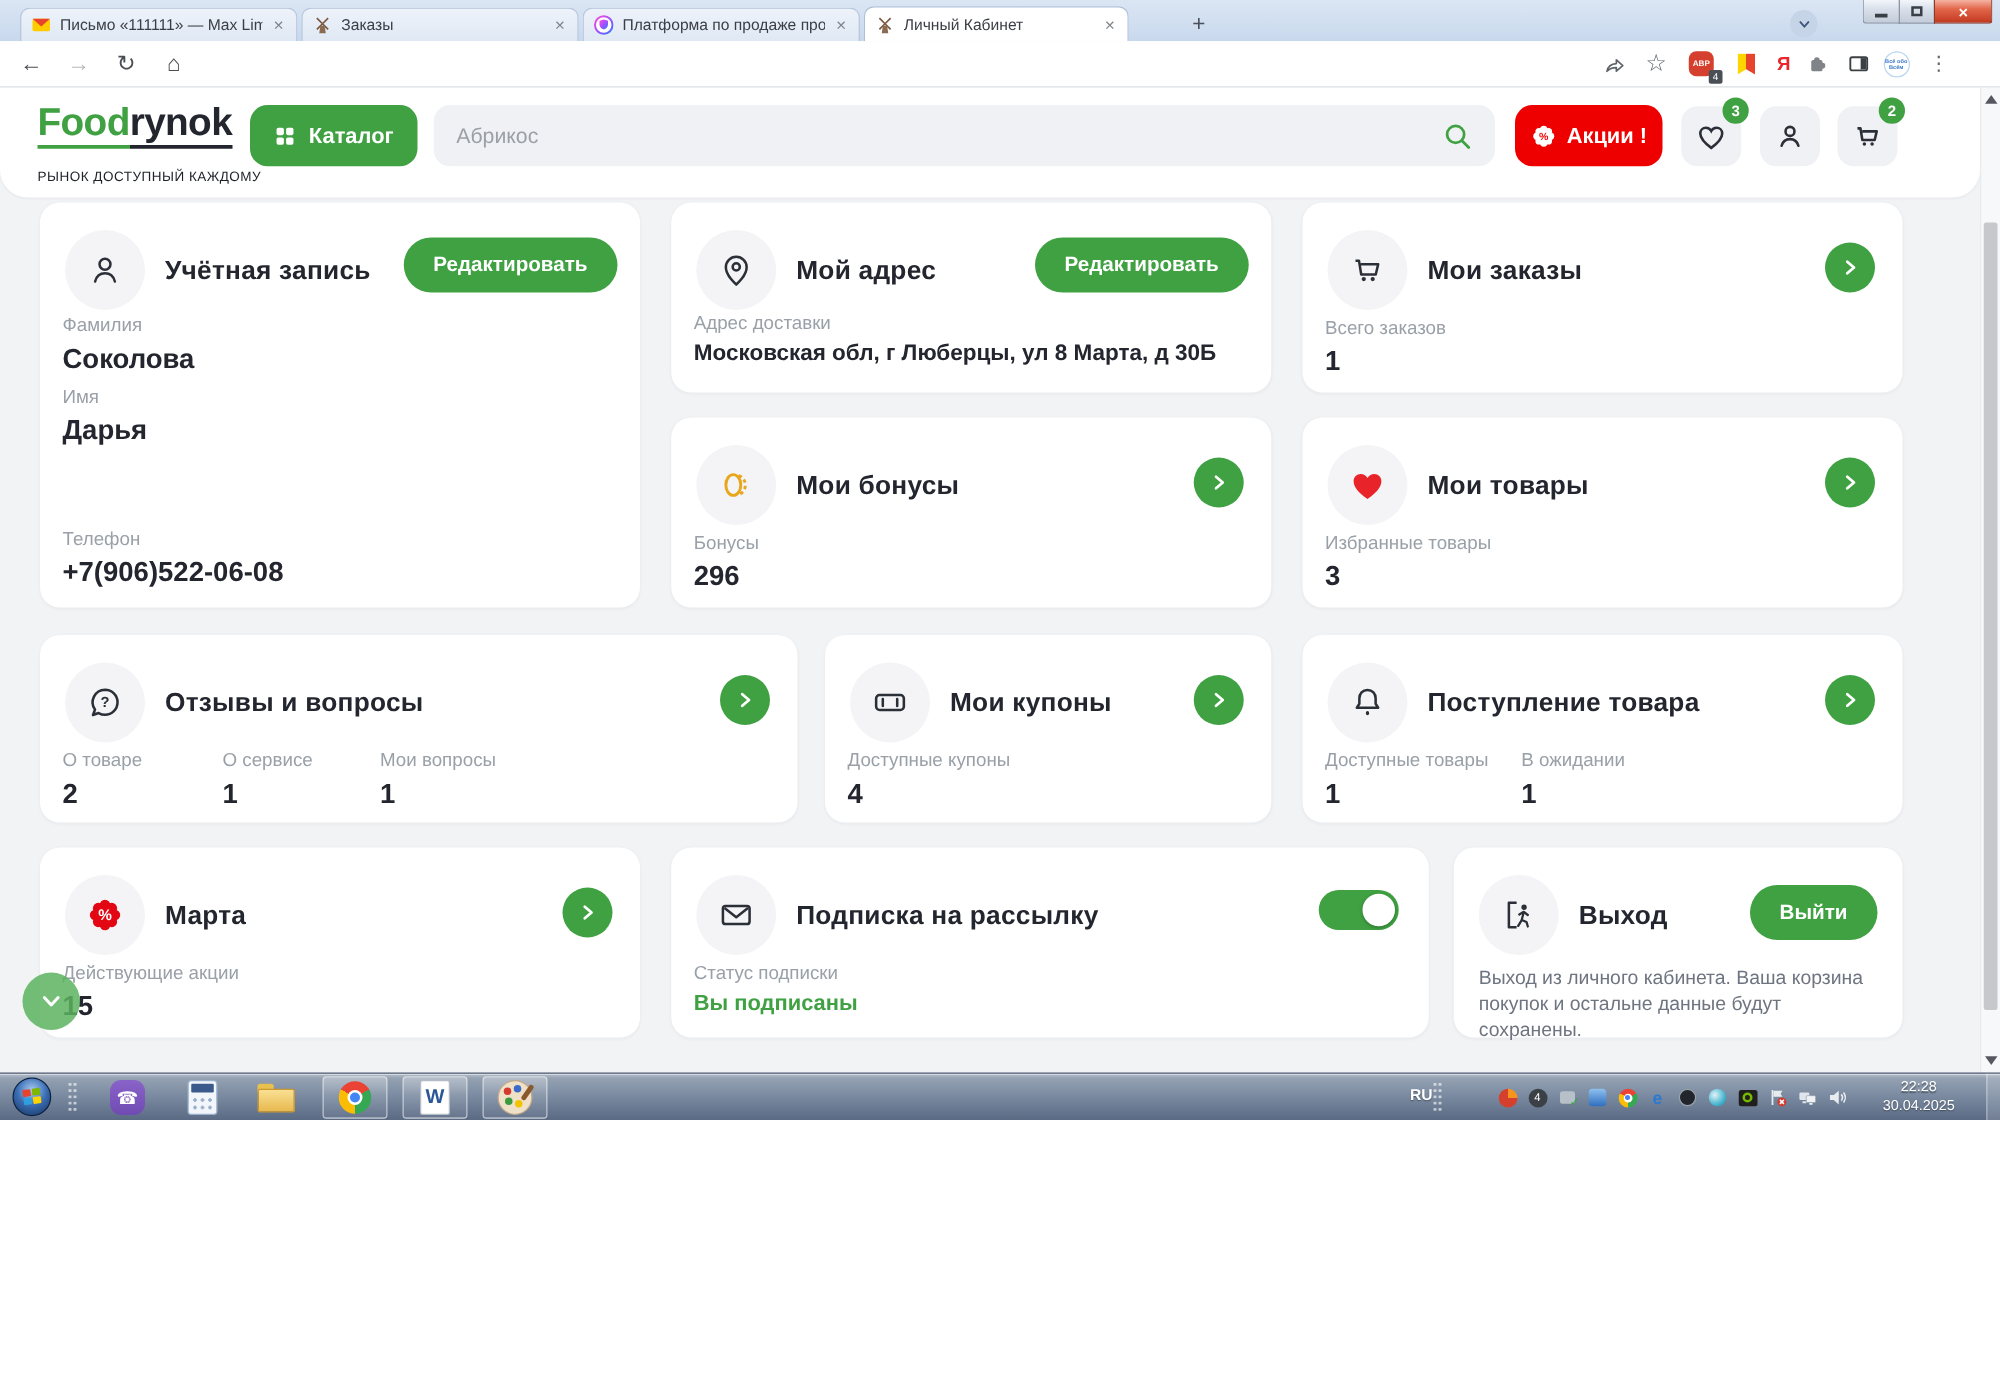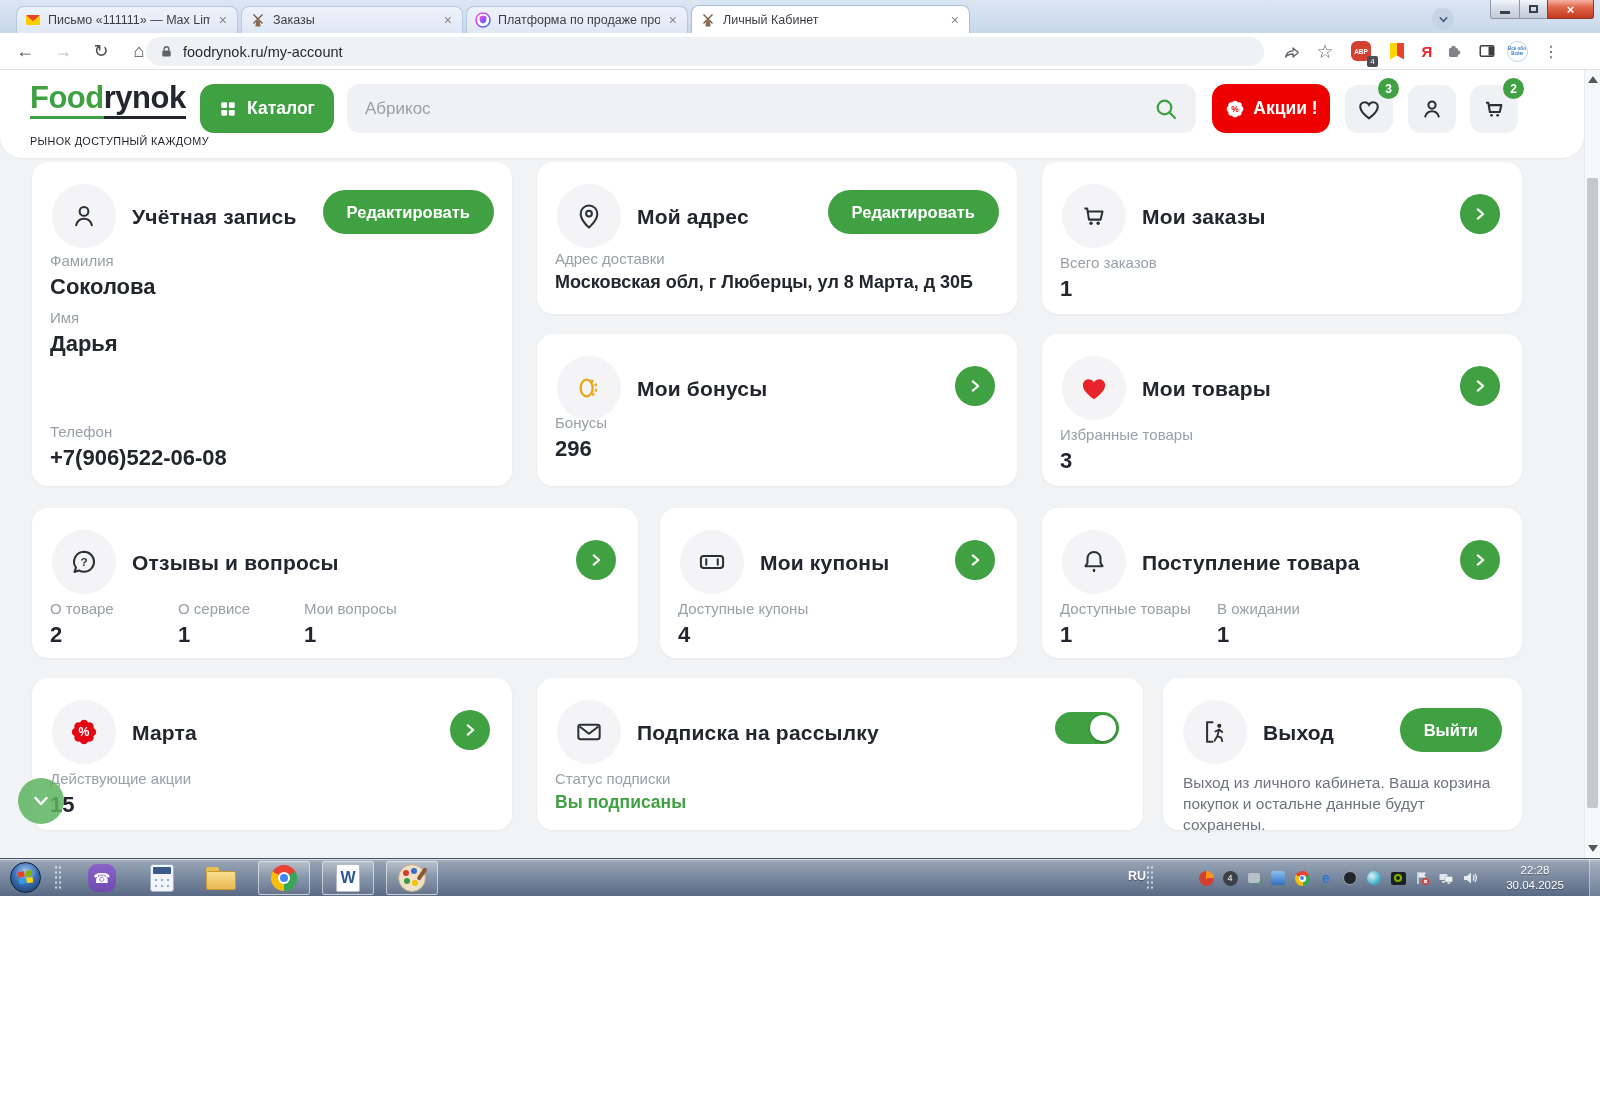--- a/index.html
+++ b/index.html
@@ -131,21 +131,21 @@
                 <stop offset="1" stop-color="#2f7bff"></stop>
               </linearGradient>
             </defs>
             <circle cx="8" cy="8" r="7" fill="#fff" stroke="url(#sg)" stroke-width="1.6"></circle>
             <path d="M8 3.6l3.4 1v3c0 2.2-1.5 3.5-3.4 3.9-1.9-.4-3.4-1.7-3.4-3.9v-3z" fill="url(#sg)"></path>
           </svg>
         </span>
       <span class="ttl">Платформа по продаже продук</span>
       <span class="tclose">×</span>
     </div>
-    <div class="tab active" style="left:691px;width:279px">
+    <div class="tab active" style="left:691px;width:212px">
       <span class="fav">
           <svg viewBox="0 0 16 16" width="16" height="16">
             <path d="M8 7L3.5 2.5M8 7l4.5-4.5M8 7l-4.5 4.5M8 7l4.5 4.5" stroke="#7a5a42" stroke-width="1.4" fill="none"></path>
             <path d="M6.3 8.5h3.4l.9 6H5.4z" fill="#8a6a50"></path>
           </svg>
         </span>
       <span class="ttl">Личный Кабинет</span>
       <span class="tclose">×</span>
     </div>
     <div class="newtab">+</div>
@@ -163,29 +163,20 @@
         </div>
       <div class="wb close">×</div>
     </div>
   </div>
 
   <div class="toolbar">
     <span class="navg" style="left:10px">←</span>
     <span class="navg dis" style="left:48px">→</span>
     <span class="navg" style="left:86px">↻</span>
     <span class="navg" style="left:124px">⌂</span>
-    <div class="omnibox">
-      <span style="display:inline-flex">
-          <svg viewBox="0 0 14 14" width="13" height="13">
-            <rect x="2.5" y="6" width="9" height="6.5" rx="1.2" fill="#5f6368"></rect>
-            <path d="M4.5 6V4.4a2.5 2.5 0 0 1 5 0V6" stroke="#5f6368" fill="none" stroke-width="1.5"></path>
-          </svg>
-        </span>
-      <span class="url">foodrynok.ru/my-account</span>
-    </div>
     <span class="tbicon" style="left:1278px">
         <svg viewBox="0 0 24 24" width="19" height="19">
           <path d="M4.5 19c1-5 4.2-7.6 9.5-7.8V7.5l6.5 5.7-6.5 5.7v-3.7c-4.3 0-7.2 1.2-9.5 3.8z" stroke="#5f6368" fill="none" stroke-width="1.7" stroke-linejoin="round"></path>
         </svg>
       </span>
     <span class="tbicon" style="left:1312px;font-size:19px">☆</span>
     <span class="tbicon" style="left:1348px">
       <span class="abp">ABP</span>
       <span class="abadge">4</span>
     </span>
@@ -348,21 +339,21 @@
             <ellipse cx="12.8" cy="15" rx="5.6" ry="7.8" stroke="currentColor" fill="none" stroke-width="2.2"></ellipse>
             <path d="M16.8 7.9c3 .9 5 3.8 5 7.1s-2 6.2-5 7.1" stroke="currentColor" fill="none" stroke-width="2.2" stroke-dasharray="2.6 2.3"></path>
           </svg>
         </div>
       <div class="ctitle">Мои бонусы</div>
       <div class="chev">
           <svg viewBox="0 0 16 16" width="16" height="16">
             <path d="M5.8 3.4L11.2 8l-5.4 4.6" stroke="#fff" fill="none" stroke-width="2.2" stroke-linecap="round" stroke-linejoin="round"></path>
           </svg>
         </div>
-      <div class="field" style="left:18px;top:80px">
+      <div class="field" style="left:18px;top:92px">
         <div class="flabel">Бонусы</div>
         <div class="fvalue">296</div>
       </div>
     </div>
 
     <div class="card" style="left:1042px;top:264px;width:480px;height:152px">
       <div class="cicon">
           <svg viewBox="0 0 30 30" width="32" height="32">
             <path d="M15 25.5C7.5 20 4.6 16.2 4.6 12.1c0-3 2.4-5.3 5.3-5.3 2.1 0 3.9 1.1 5.1 3 1.2-1.9 3-3 5.1-3 2.9 0 5.3 2.3 5.3 5.3 0 4.1-2.9 7.9-10.4 13.4z" fill="#e8232a"></path>
           </svg>

